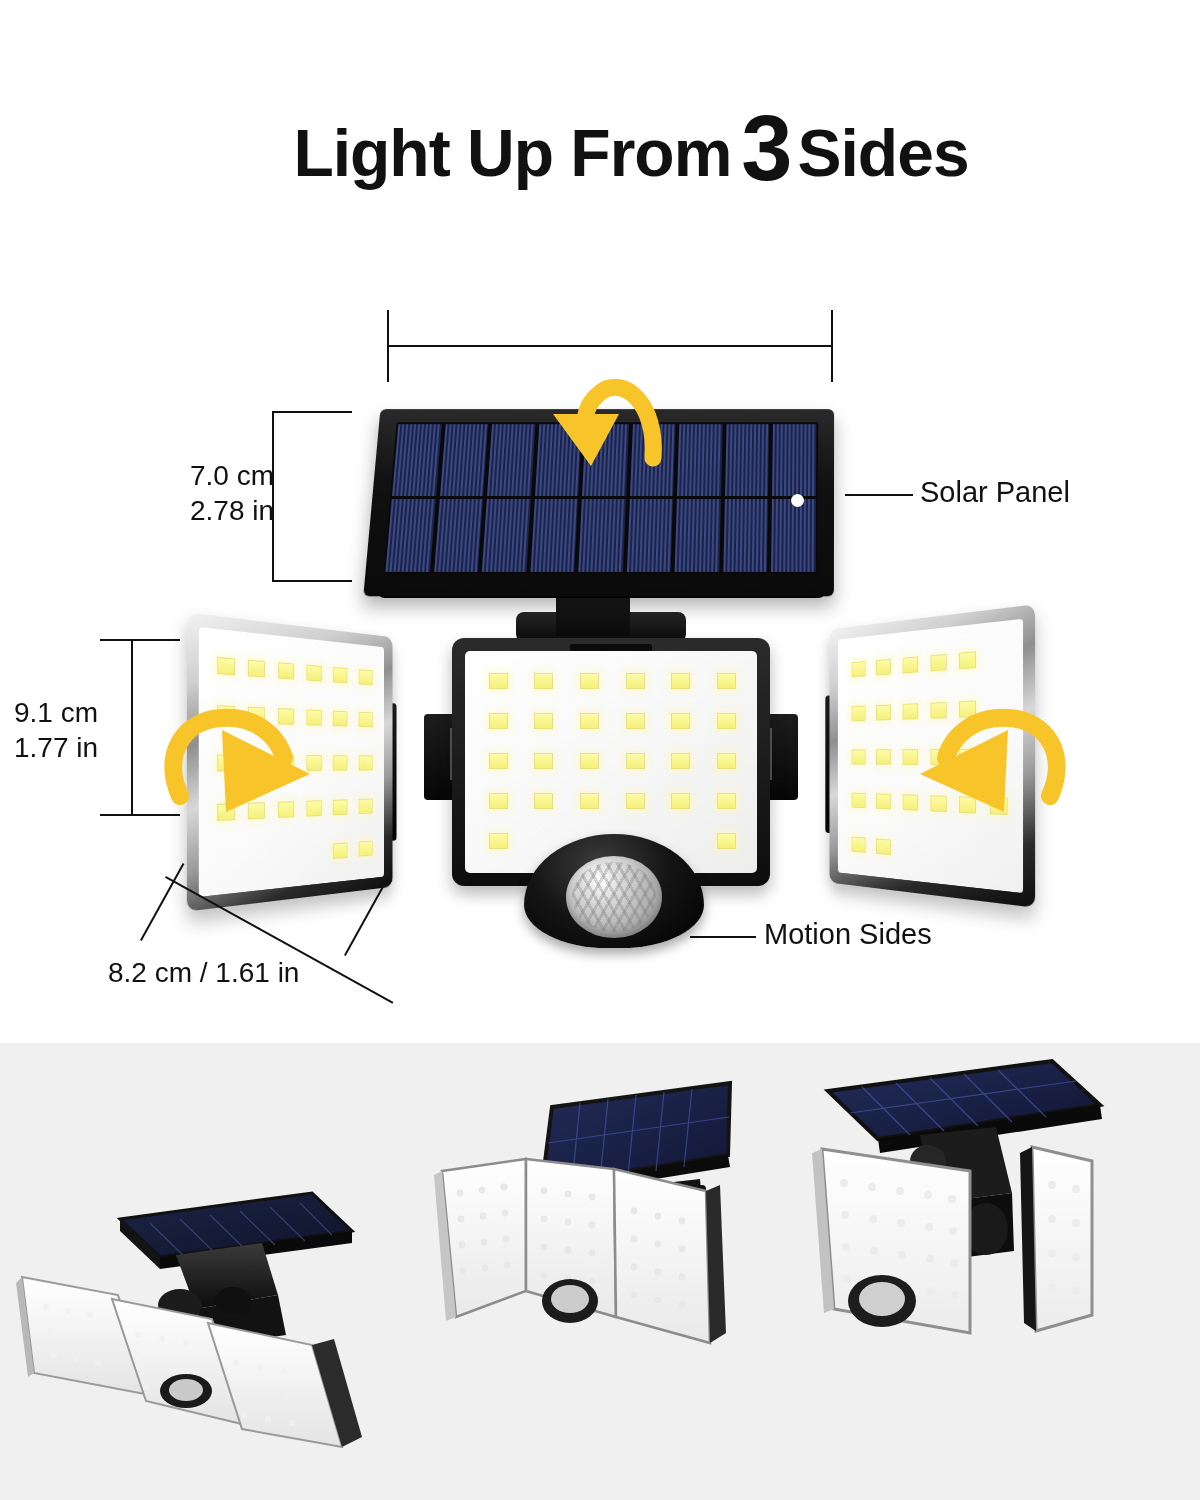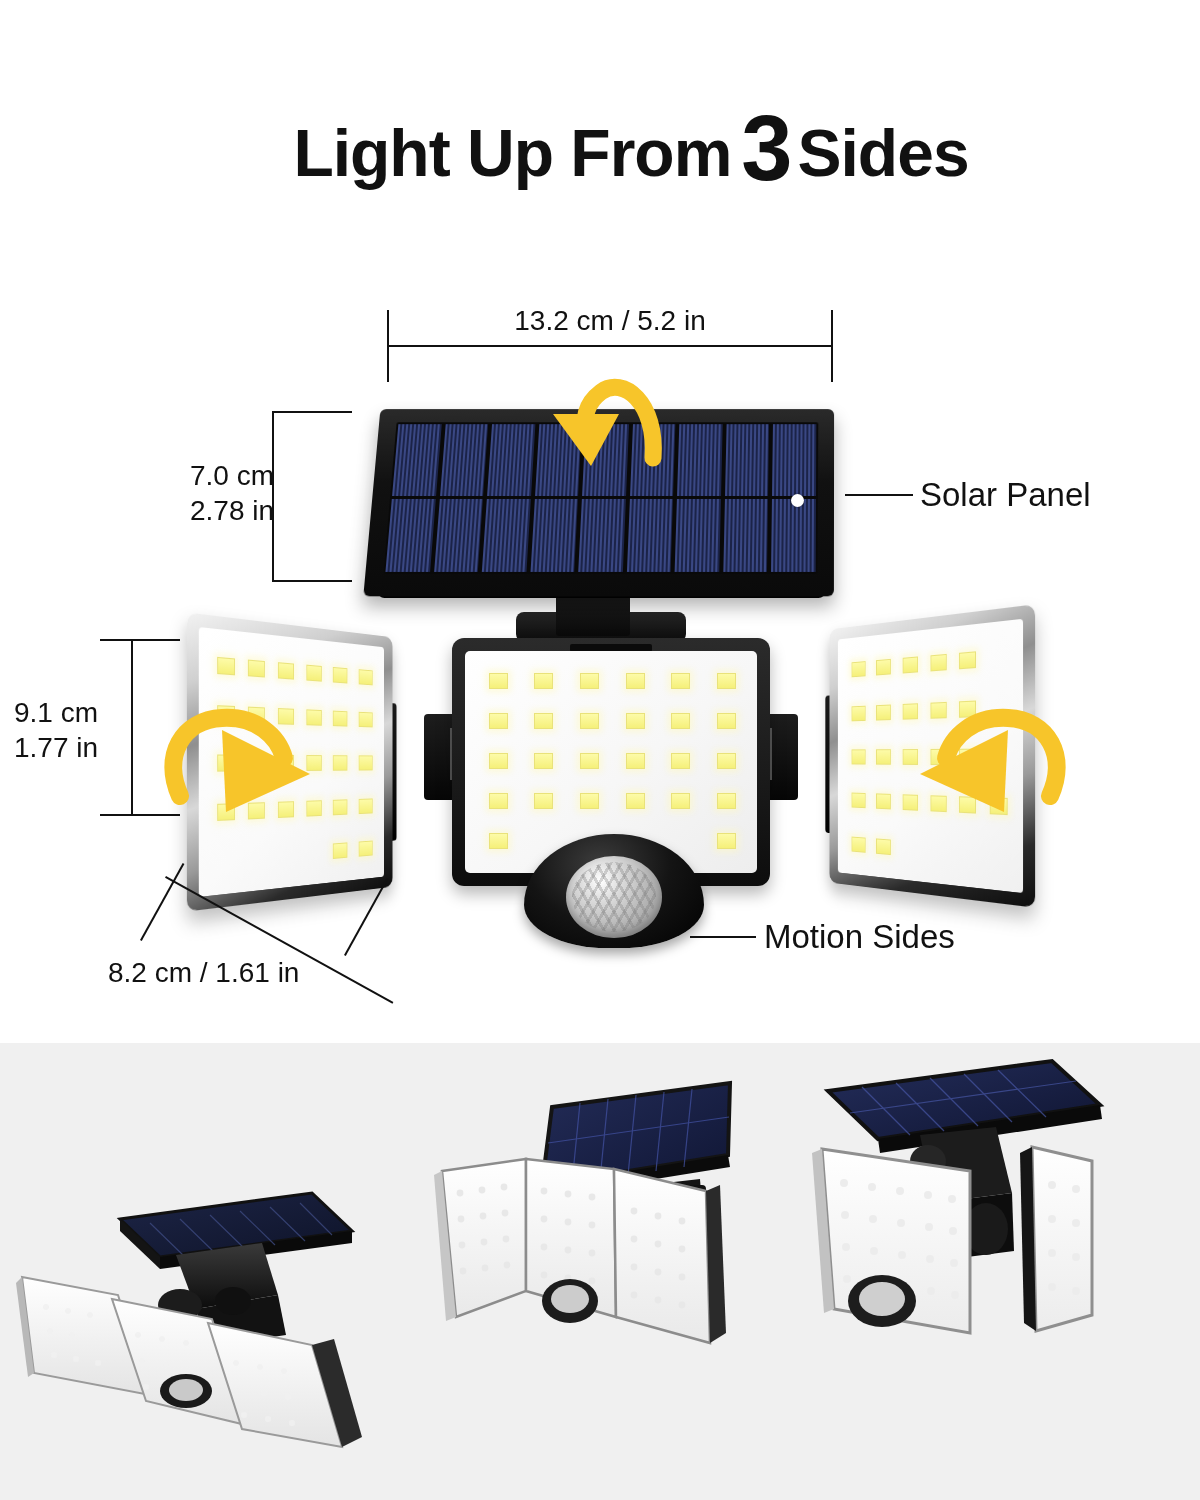--- a/index.html
+++ b/index.html
@@ -74,21 +74,21 @@
   #dim-lamp-line{left:131px;top:640px;height:176px;}
   #dim-lamp-cap-t{left:100px;top:639px;width:80px;}
   #dim-lamp-cap-b{left:100px;top:814px;width:80px;}
 
   
   #dim-diag-label{left:108px;top:955px;}
   .rule-diag{position:absolute;background:#111;height:2px;transform-origin:0 0;}
 
   
   .callout-text{
-    position:absolute;font-size:33px;color:#111;white-space:nowrap;
+    position:absolute;font-size:29px;color:#111;white-space:nowrap;
   }
   .leader{position:absolute;background:#111;height:2px;}
   #callout-solar-text{left:920px;top:476px;}
   #callout-solar-leader{left:845px;top:494px;width:68px;}
   #callout-motion-text{left:764px;top:918px;}
   #callout-motion-leader{left:690px;top:936px;width:66px;}
 
   
   #product{position:absolute;left:0;top:0;width:1200px;height:1043px;}
 
@@ -597,21 +597,20 @@
       </div>
     </div>
 
     <svg class="arrow-svg" style="left:900px;top:700px;" width="170" height="130" viewBox="0 0 170 130">
       <path d="M150 96 C 168 56, 148 20, 108 18 C 74 16, 52 36, 46 58" fill="none" stroke="#f7c52a" stroke-width="18" stroke-linecap="round"></path>
       <path d="M108 30 L 20 74 L 104 112 Z" fill="#f7c52a"></path>
     </svg>
 
   </div>
 
-  <div class="dim-text" id="dim-top-label"><span>13.2 cm / 5.2 in</span></div>
   <div class="rule-h" id="dim-top-line"></div>
   <div class="rule-v" id="dim-top-tick-l"></div>
   <div class="rule-v" id="dim-top-tick-r"></div>
 
   <div class="dim-text" id="dim-solar-label">
     <div>7.0 cm</div>
     <div>2.78 in</div>
   </div>
   <div class="rule-v" id="dim-solar-line"></div>
   <div class="rule-h" id="dim-solar-cap-t"></div>

